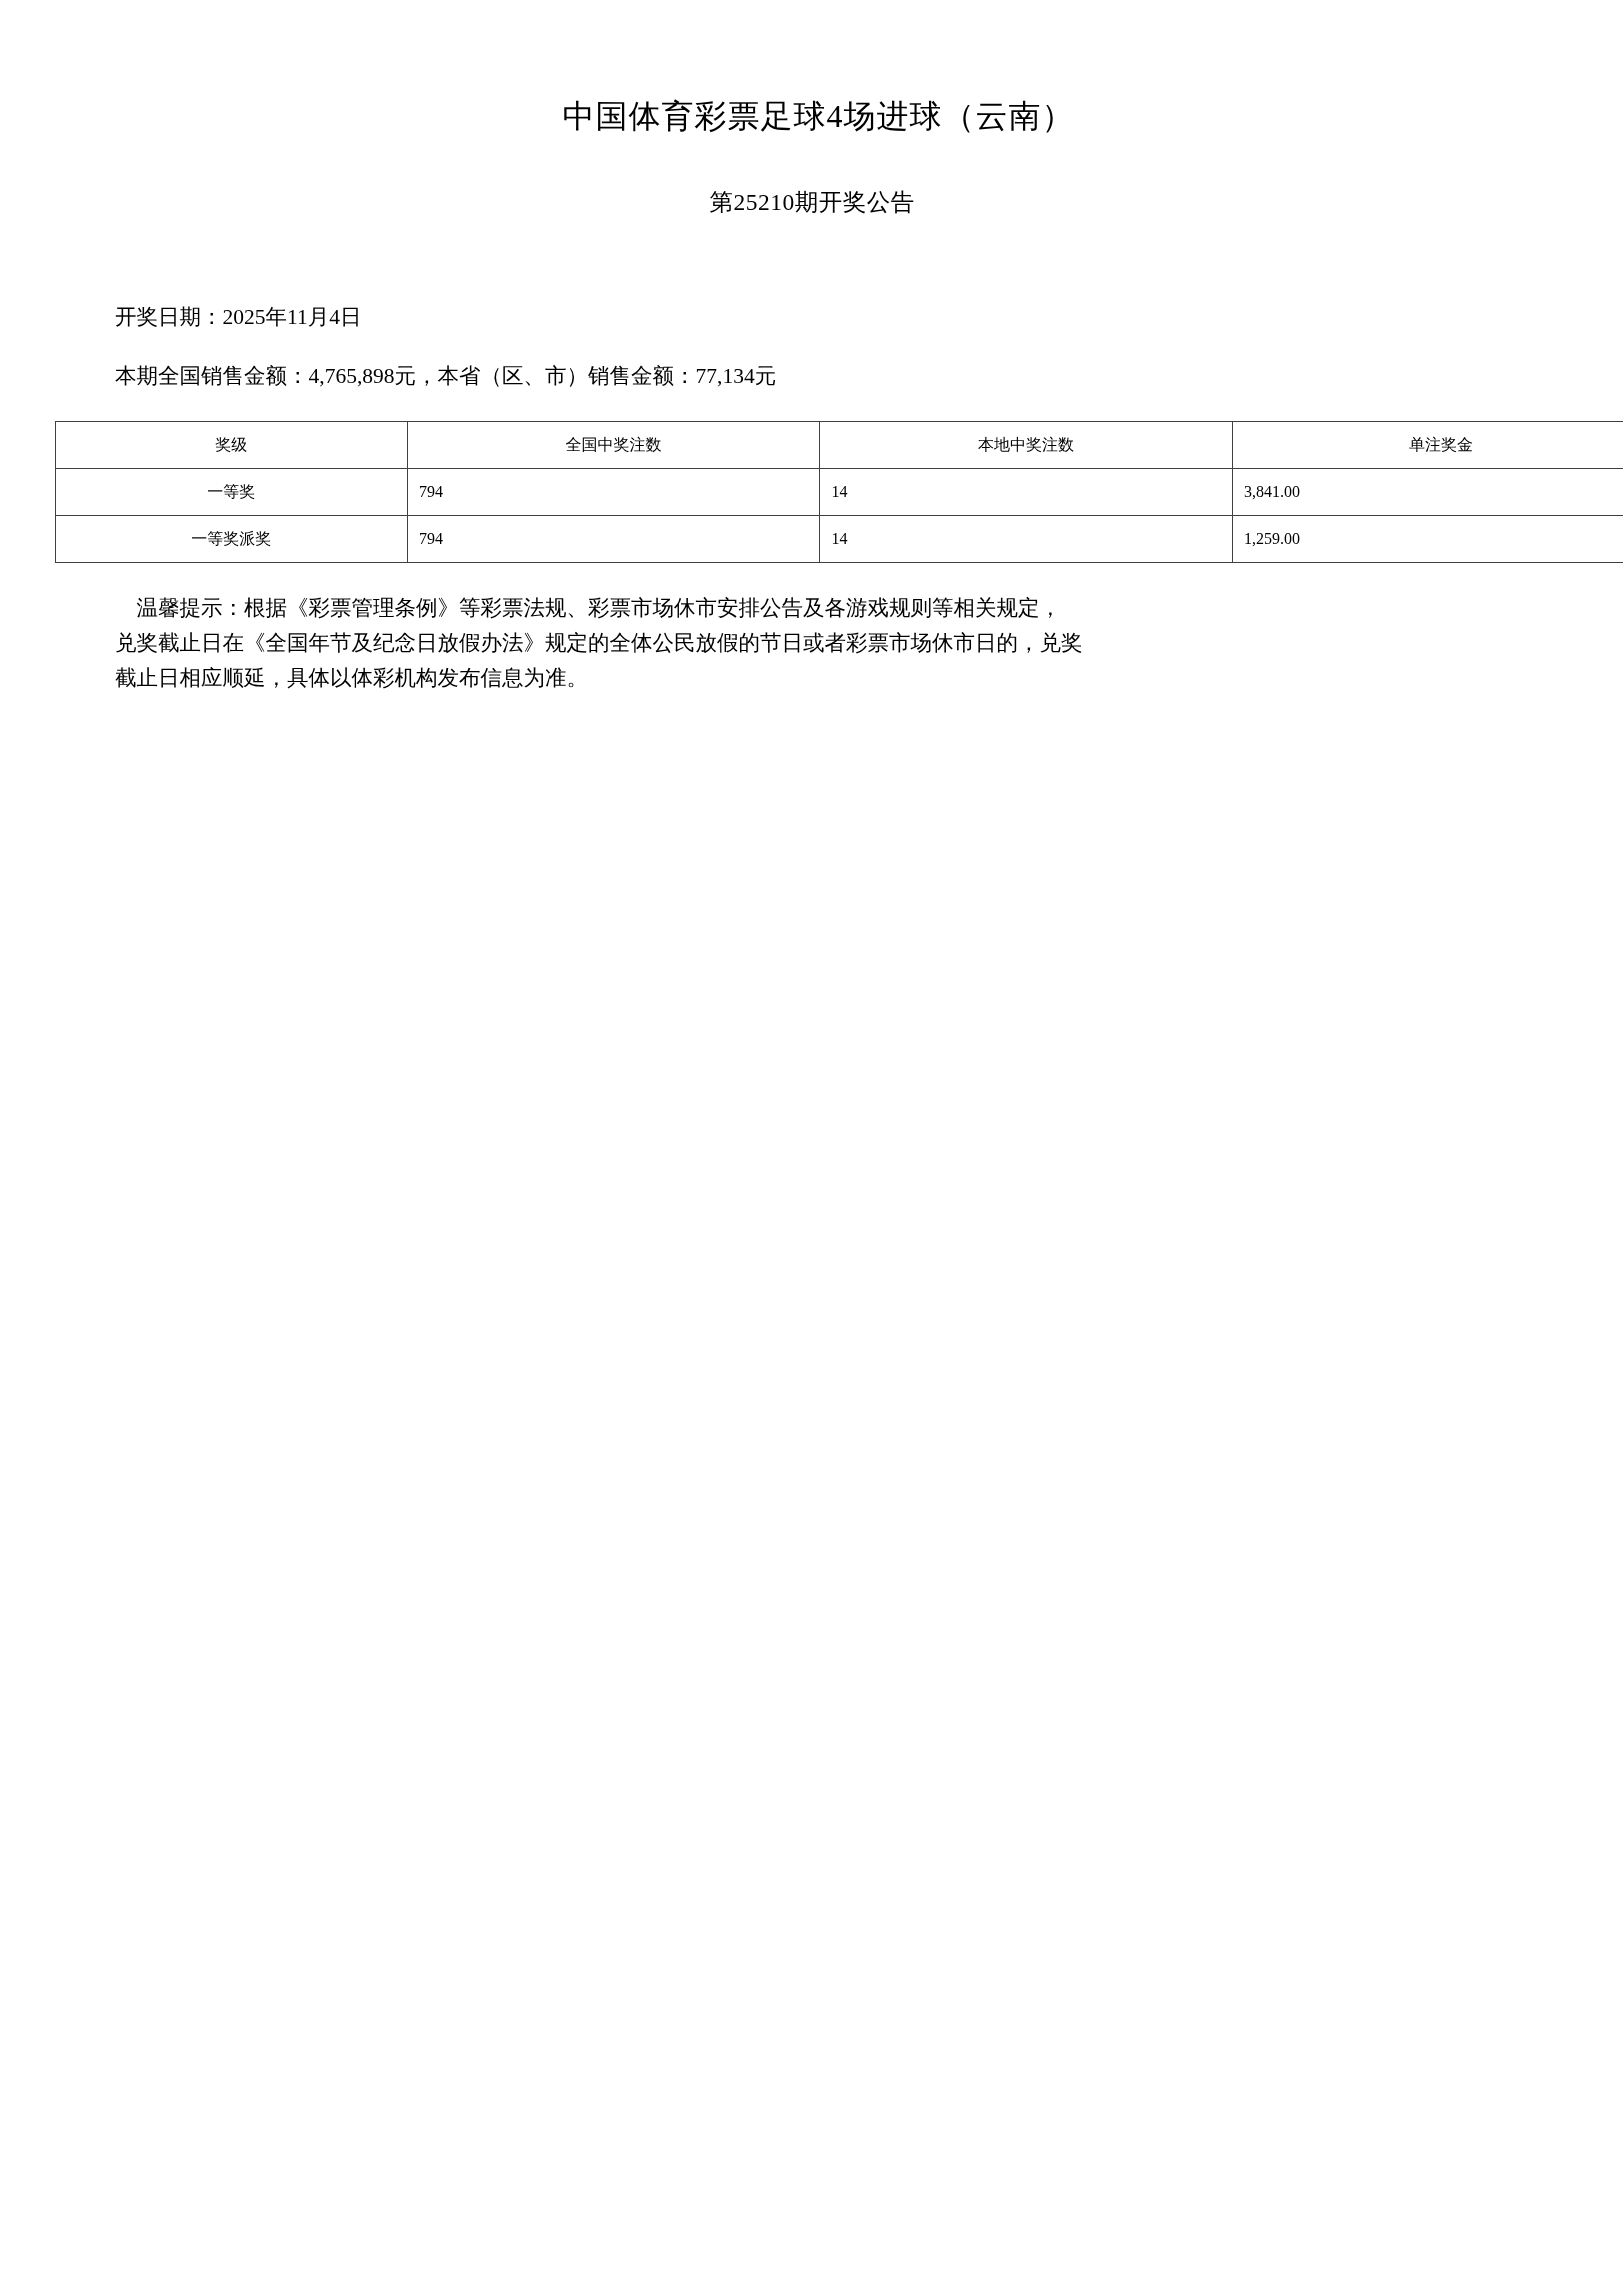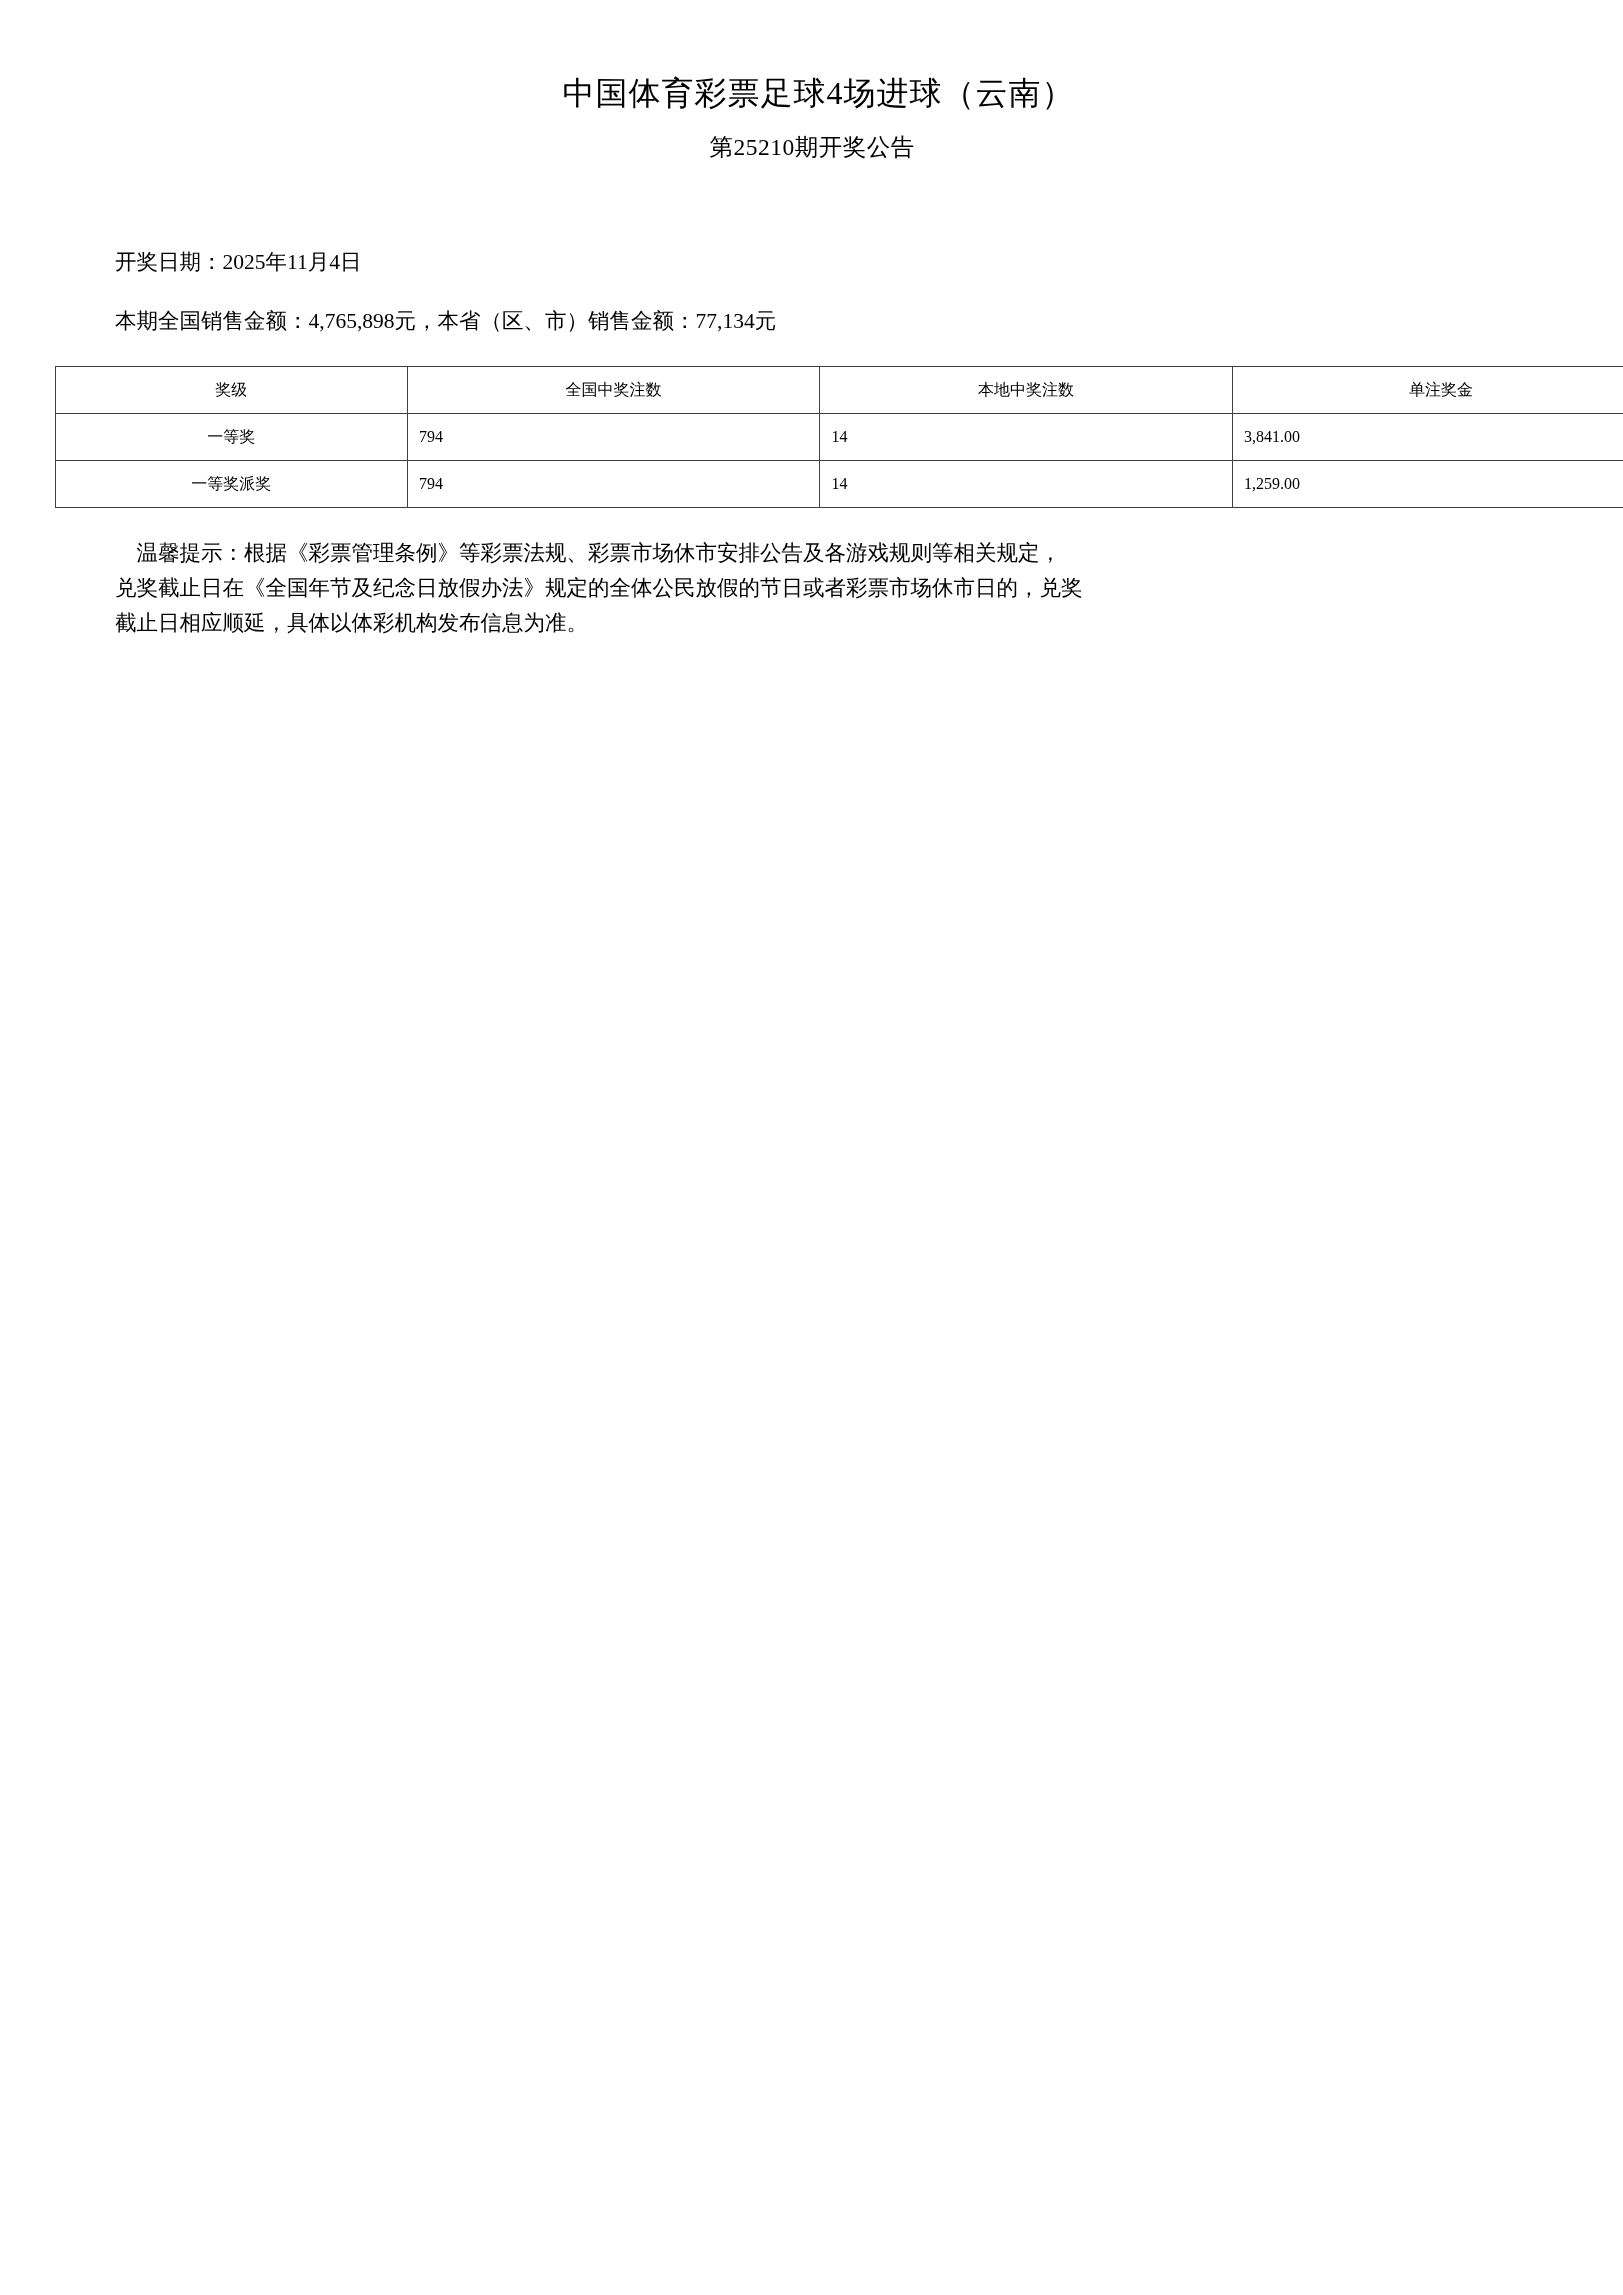--- a/index.html
+++ b/index.html
@@ -19,28 +19,28 @@
     height: 2295px;
     box-sizing: border-box;
     padding: 0;
     position: relative;
   }
   .title {
     text-align: center;
     font-size: 32px;
     font-weight: normal;
     letter-spacing: 1px;
-    margin-top: 72px;
+    margin-top: 95px;
     padding-left: 13px;
   }
   .subtitle {
     text-align: center;
     font-size: 23.5px;
     font-weight: normal;
-    margin-top: 15px;
+    margin-top: 47px;
     letter-spacing: 0.5px;
   }
   .body-block {
     margin-top: 85px;
     padding-left: 115px;
     padding-right: 102px;
   }
   .para {
     font-size: 21.5px;
     line-height: 1.35;

